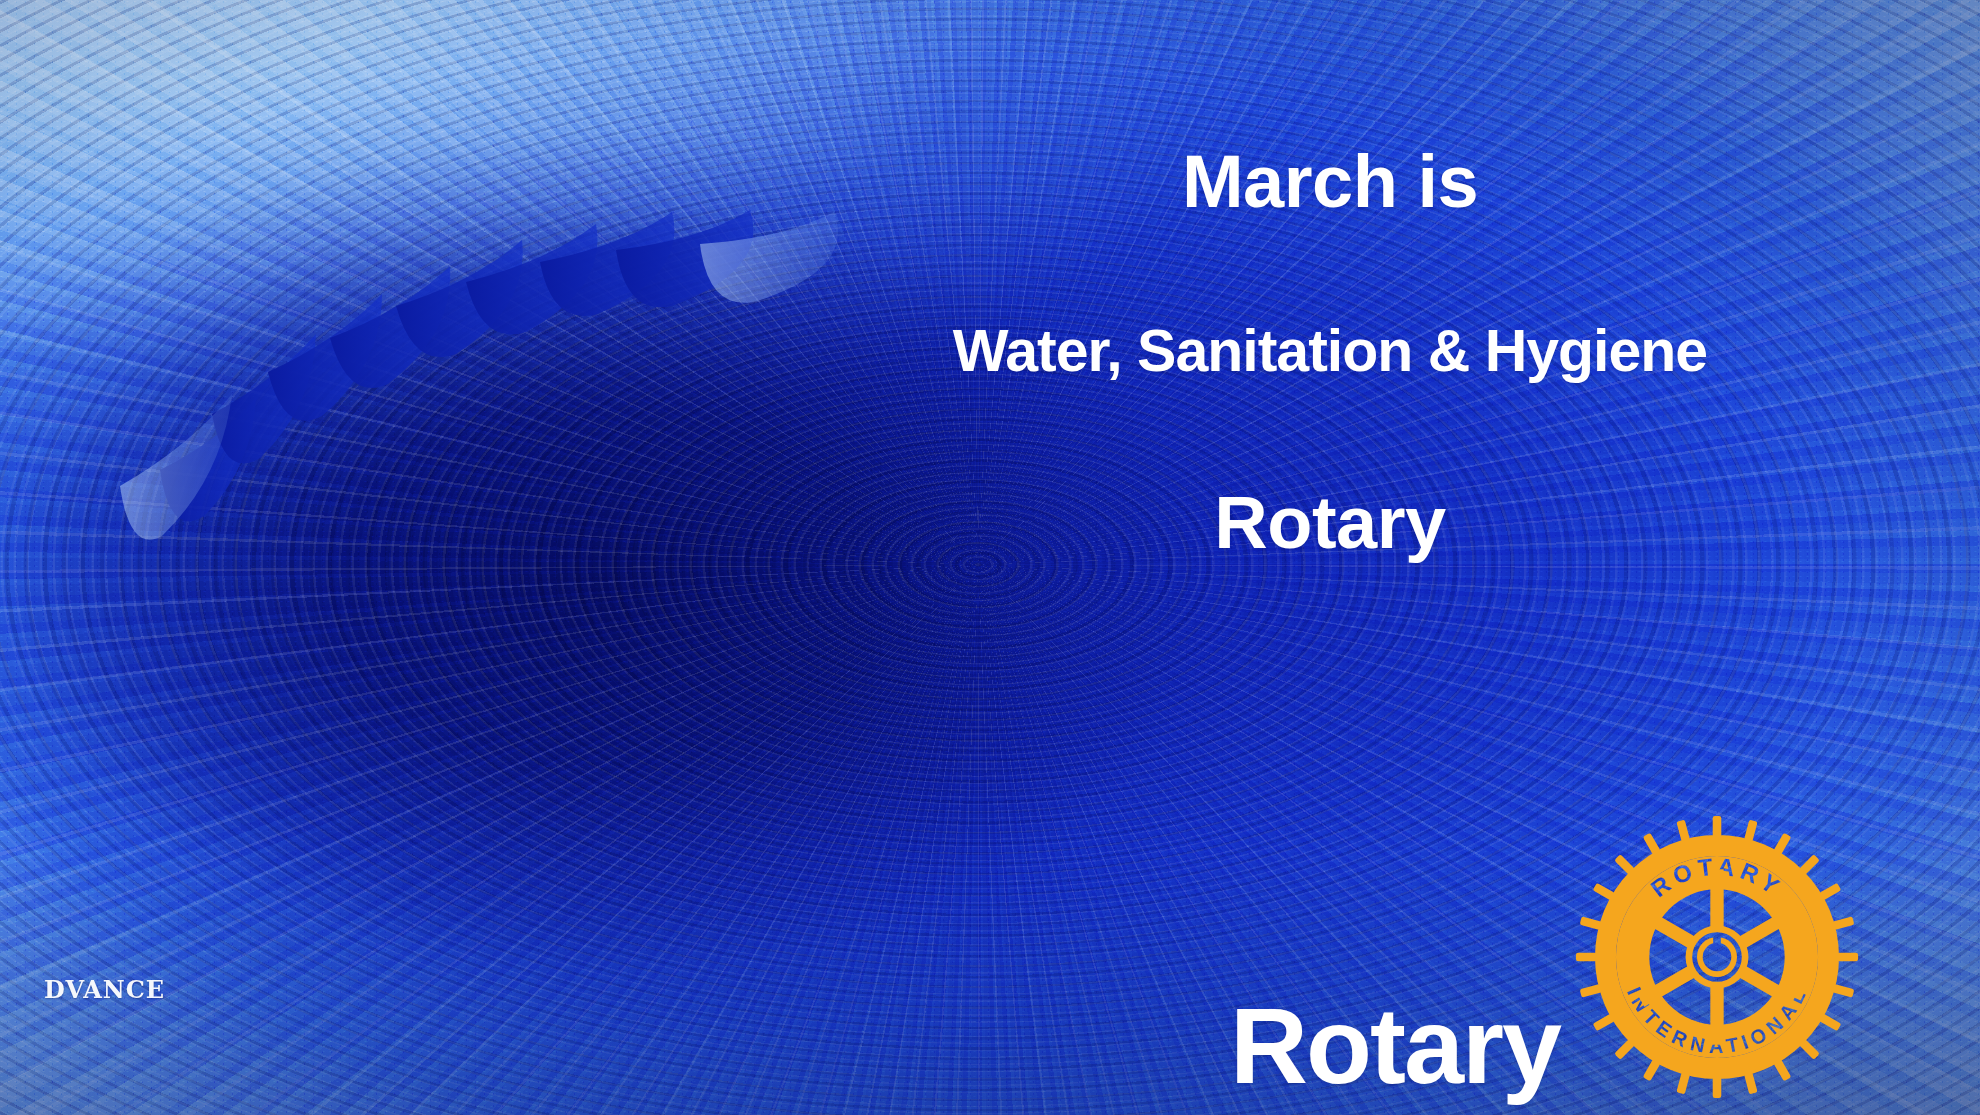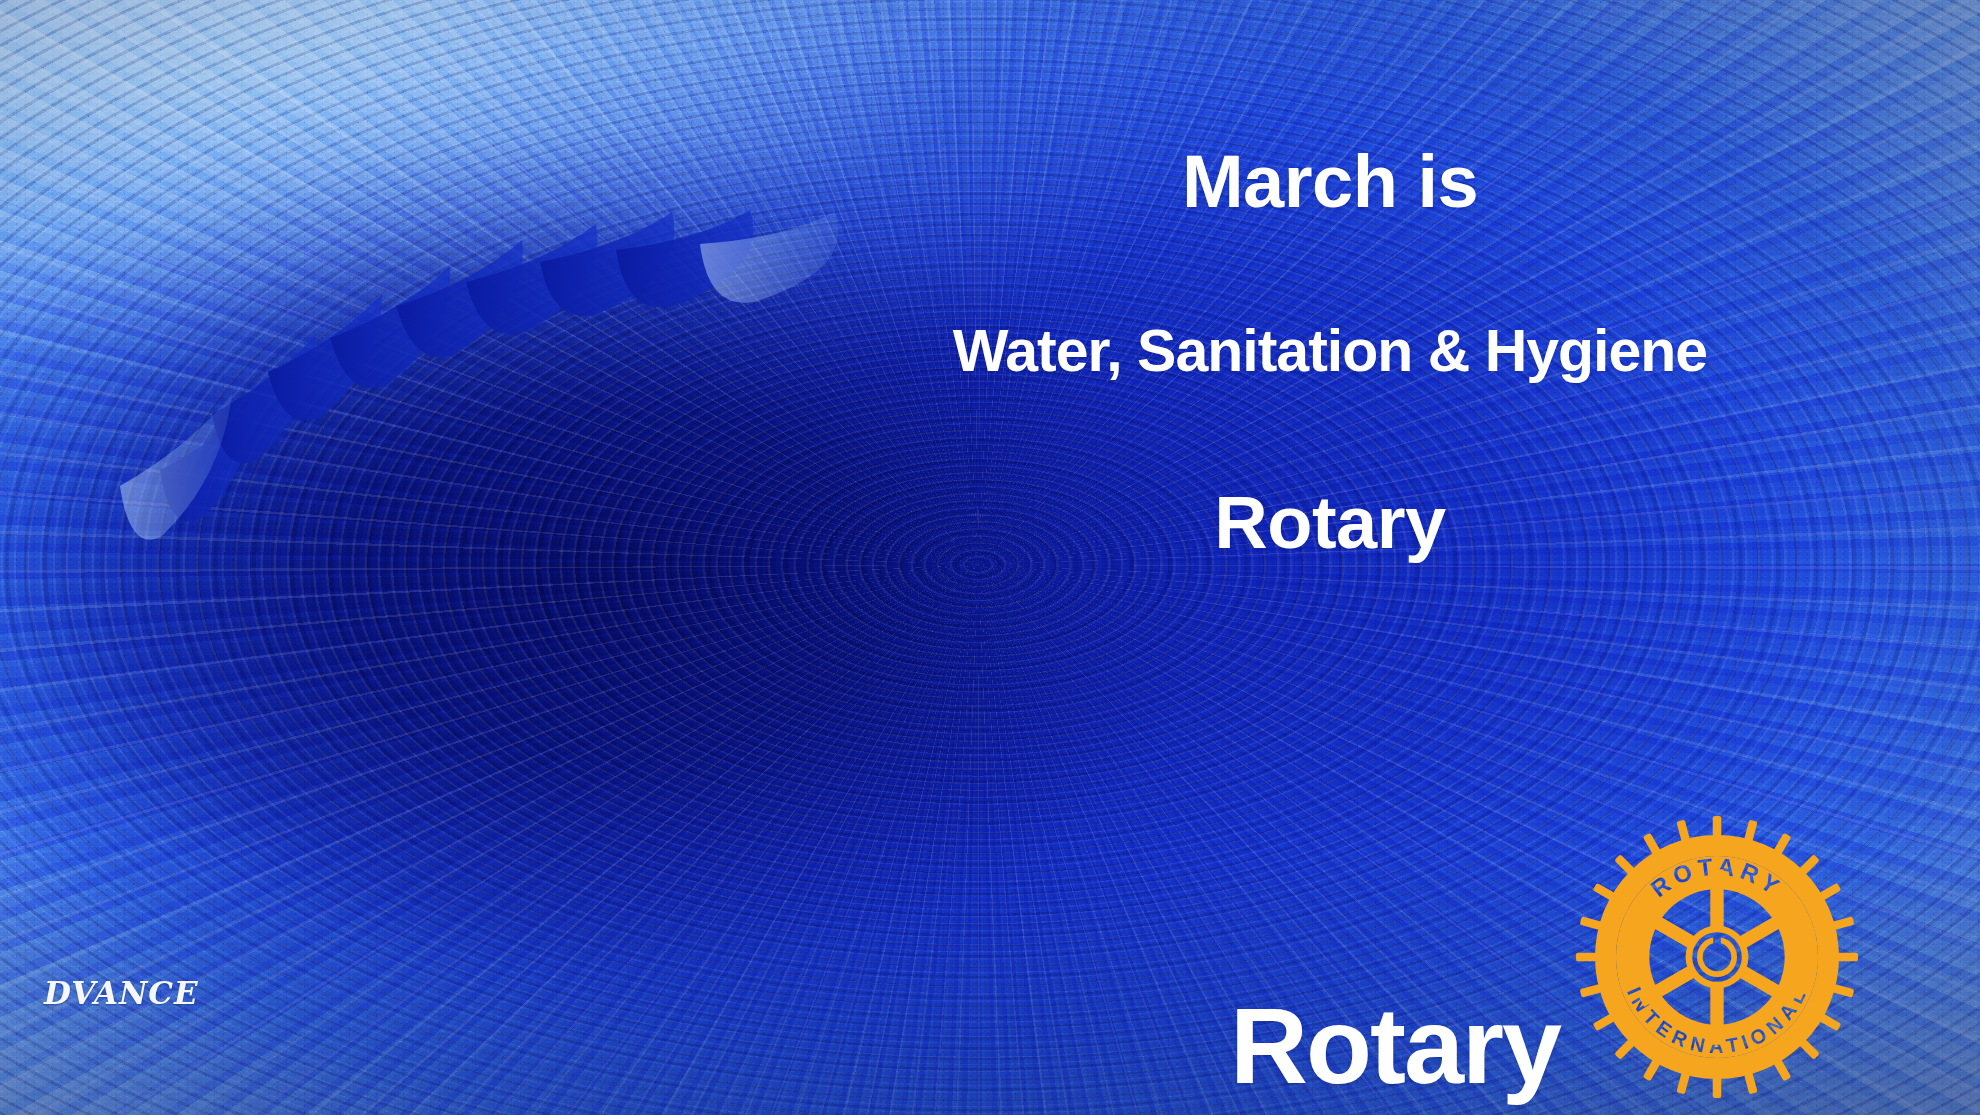--- a/index.html
+++ b/index.html
@@ -138,23 +138,22 @@
     text-shadow:0 1px 3px rgba(8,20,90,0.25);
   }
   .wheel{ width:286px; height:286px; flex:0 0 auto; margin-top:12px; }
 
   
   .watermark{
     position:absolute;
     left:44px; top:975px;
     color:#ffffff;
     font-family:"DejaVu Serif", serif;
-    font-style:italic;
     font-weight:700;
-    font-size:31px;
+    font-size:24px;
     letter-spacing:1px;
     opacity:.95;
     text-shadow:0 1px 2px rgba(6,16,80,0.35);
   }
 </style>
 </head>
 <body>
 
 <div class="stage">
 

